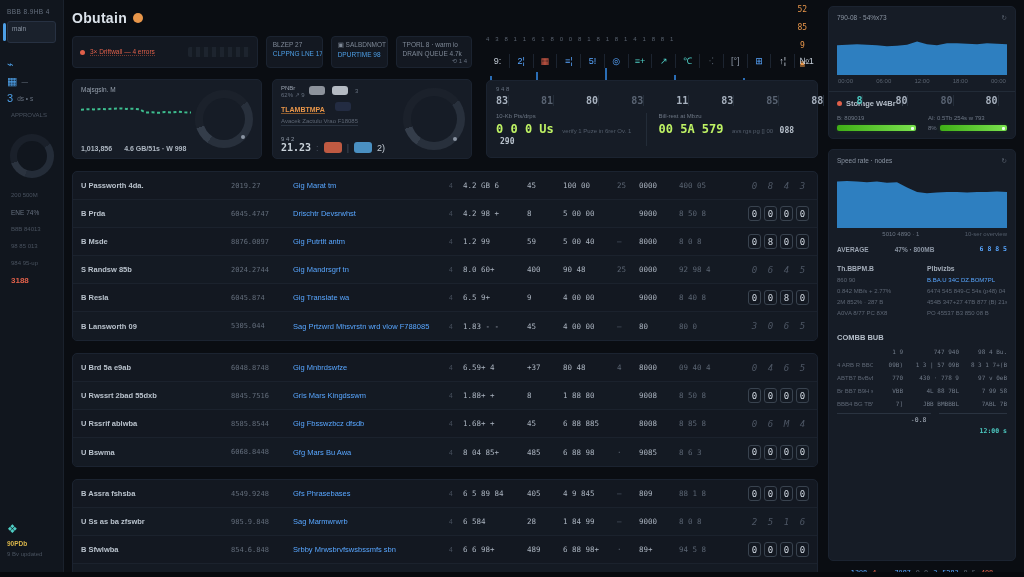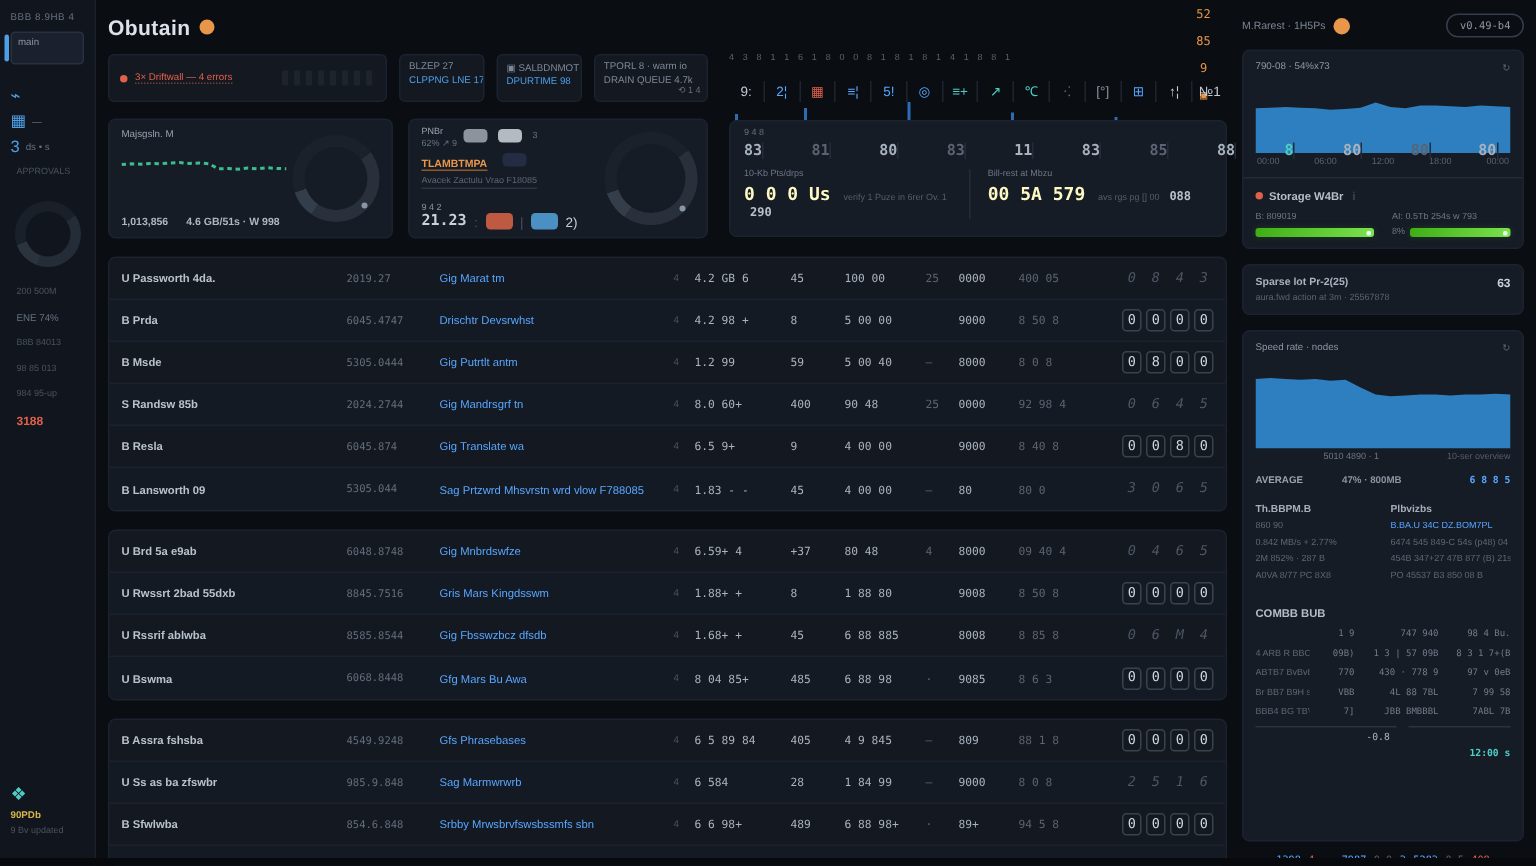--- a/index.html
+++ b/index.html
@@ -92,21 +92,21 @@
   .numcard{height:78px;background:var(--panel);border:1px solid var(--line);border-radius:5px;padding:5px 9px;position:relative;z-index:1;}
   .numcard .tl{font-size:6px;color:var(--dim);}
   .numrow{display:flex;align-items:center;margin-top:3px;gap:32px;}
   .numrow .nv{flex:1;text-align:center;font-family:"DejaVu Sans Mono",monospace;font-size:10px;font-weight:bold;border-right:1px solid #232c38;color:#a8b2bf;}
   .numrow .nv:last-child{border-right:none;}
   .numrow .nv[data-c="d"]{color:#5a6473;} .numrow .nv[data-c="t"]{color:var(--teal);} .numrow .nv[data-c="r"]{color:var(--red);}
   .numfoot{display:flex;margin-top:7px;}
   .nf{flex:1;padding-right:10px;}
   .nf+.nf{border-left:1px solid #232c38;padding-left:12px;}
   .nf .cap{font-size:6px;color:#6d7785;}
-  .nf .big{font-family:"DejaVu Sans Mono",monospace;font-size:12px;font-weight:bold;color:#fef9c3;display:inline-block;margin-top:3px;}
+  .nf .big{font-family:"DejaVu Sans Mono",monospace;font-size:12px;font-weight:bold;color:#bef264;display:inline-block;margin-top:3px;}
   .nf .note{font-size:6px;color:#535d6b;margin-left:6px;}
   .nf .bold{font-size:8px;font-weight:bold;color:#b8c1cc;margin-left:4px;font-family:"DejaVu Sans Mono",monospace;}
 
   
   .tsec{background:var(--panel2);border:1px solid var(--line);border-radius:5px;margin-top:12px;overflow:hidden;}
   .tsec.s1{margin-top:12px;}
   .tsec.s3{flex:1;}
   .trw{display:grid;grid-template-columns:150px 62px 1fr 14px 64px 36px 54px 22px 40px 54px 76px;align-items:center;height:28px;padding:0 8px;border-bottom:1px solid #1b222d;}
   .trw:nth-child(even){background:var(--row);}
   .trw:last-child{border-bottom:none;}
@@ -442,21 +442,21 @@
           <span class="seg" data-seg="b">
             <i>0</i>
             <i>0</i>
             <i>0</i>
             <i>0</i>
           </span>
         </div>
 
         <div class="trw">
           <span class="name">B Msde</span>
-          <span class="idc mono">5305.0444</span>
+          <span class="idc mono">8876.0897</span>
           <span class="lnk">Gig Putrtlt antm</span>
           <span class="tic">4</span>
           <span class="val">1.2 99</span>
           <span class="val">59</span>
           <span class="val">5 00 40</span>
           <span class="dimv">—</span>
           <span class="val">8000</span>
           <span class="dimv">8 0 8</span>
           <span class="seg" data-seg="b">
             <i>0</i>
@@ -678,25 +678,20 @@
             <i>0</i>
             <i>4</i>
             <i>0</i>
           </span>
         </div>
 
       </section>
   </main>
 
   <aside class="rightbar">
-    <div class="rb-head">
-      <span class="rb-user">M.Rarest · 1H5Ps</span>
-      <span class="avatar"></span>
-      <button class="pill">v0.49-b4</button>
-    </div>
 
     <div class="rcard">
       <div class="rc-ttl">
         <span>790-08 · 54%x73</span>
         <span class="rf">↻</span>
       </div>
       <div class="rchart">
           <svg viewBox="0 0 100 40" preserveAspectRatio="none">
             <polygon points="0,40 0.0,15.2 5.9,14.8 11.8,14.4 17.6,14.8 23.5,15.2 29.4,16.0 35.3,15.6 41.2,14.8 47.1,12.0 52.9,14.4 58.8,15.2 64.7,13.6 70.6,13.6 76.5,14.0 82.4,14.4 88.2,13.6 94.1,14.0 100.0,14.4 100,40" fill="#2e7fc0"></polygon>
           </svg>
@@ -725,25 +720,20 @@
         <div class="stor-col">
           <div class="lb">AI: 0.5Tb 254s w 793</div>
           <div class="gwrap">
             <span class="gpre">8%</span>
             <span class="gbar"></span>
           </div>
         </div>
       </div>
     </div>
 
-    <div class="rcard rc2">
-      <span class="t">Sparse lot Pr-2(25)</span>
-      <span class="n">63</span>
-      <span class="sub">aura.fwd action at 3m · 25567878</span>
-    </div>
 
     <div class="rcard" style="flex:1;overflow:hidden;margin-bottom:4px;">
       <div class="rc-ttl">
         <span>Speed rate · nodes</span>
         <span class="rf">↻</span>
       </div>
       <div class="rchart rchart3">
           <svg viewBox="0 0 100 40" preserveAspectRatio="none">
             <polygon points="0,40 0.0,8.0 5.9,7.6 11.8,8.0 17.6,8.4 23.5,8.0 29.4,8.8 35.3,8.4 41.2,12.0 47.1,15.2 52.9,16.0 58.8,15.6 64.7,15.2 70.6,15.2 76.5,15.6 82.4,15.2 88.2,15.2 94.1,14.8 100.0,15.2 100,40" fill="#2e7fc0"></polygon>
           </svg>

